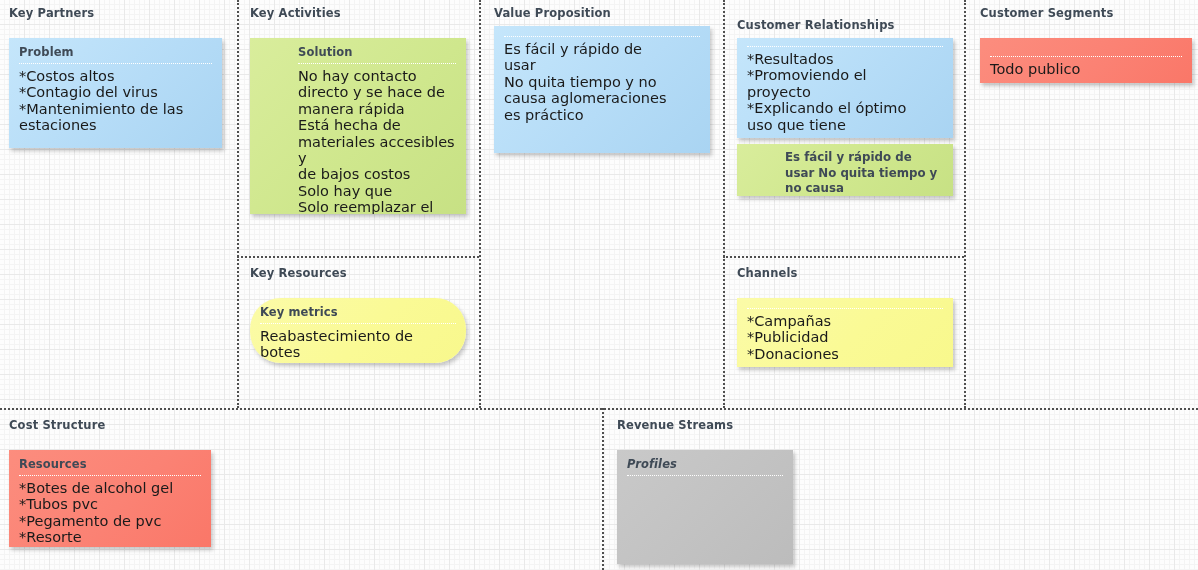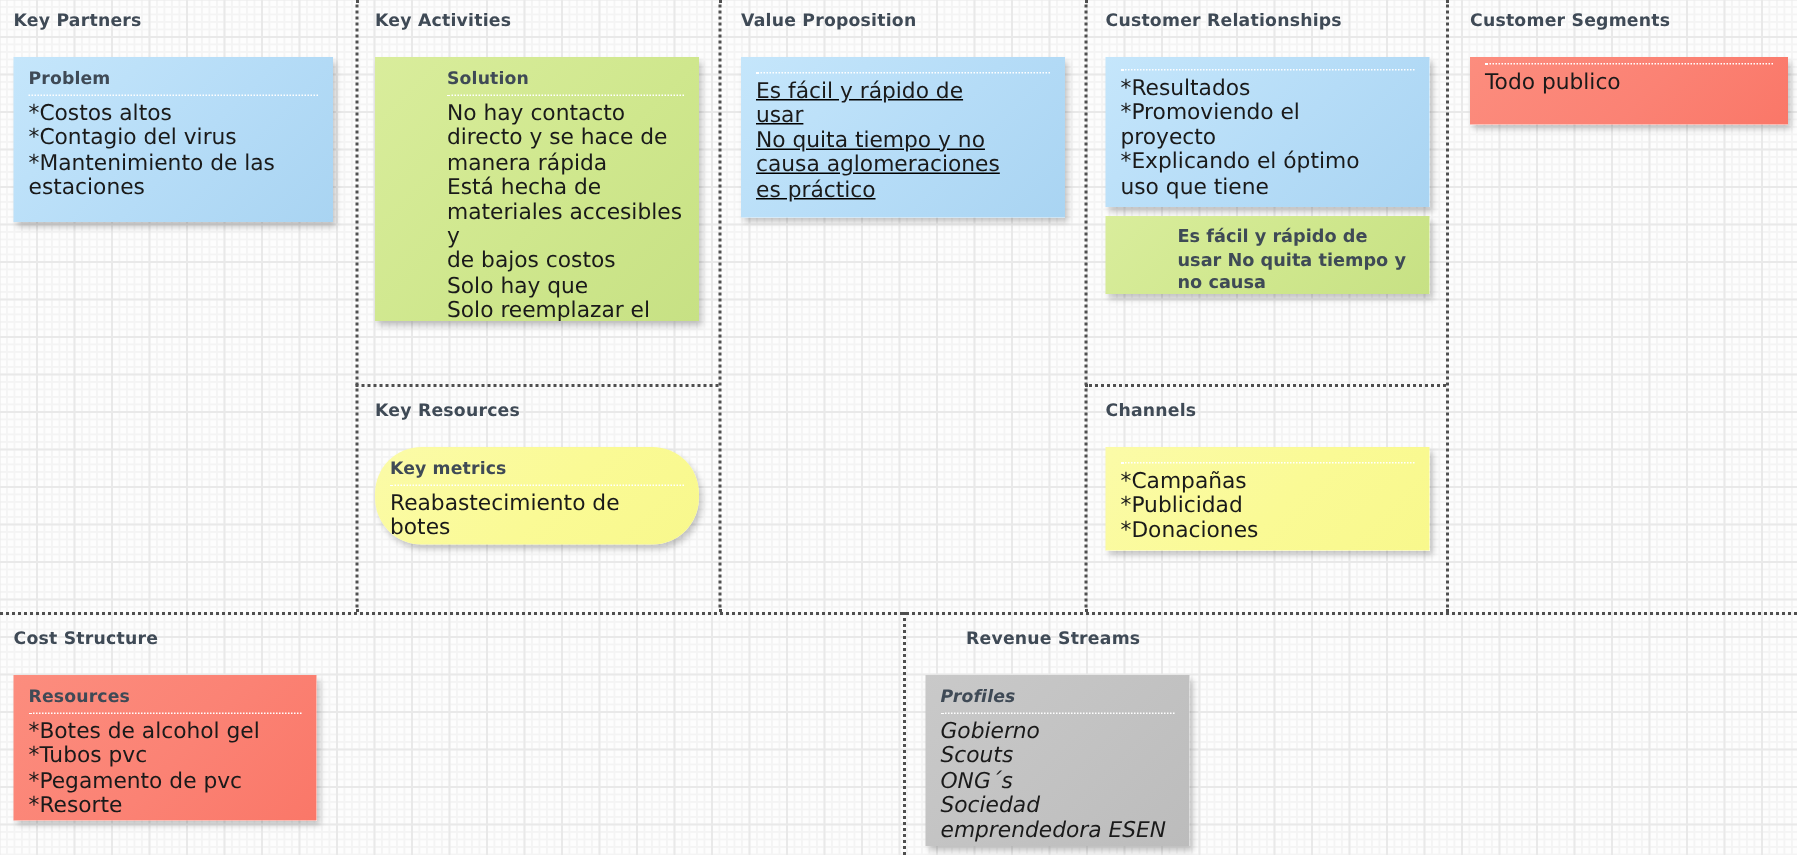--- a/index.html
+++ b/index.html
@@ -101,26 +101,26 @@
   <div class="divider-v" style="left:964px; top:0px;   height:408px;"></div>
   <div class="divider-v" style="left:602px; top:408px; height:162px;"></div>
 
   <div class="divider-h" style="left:237px; top:256px; width:242px;"></div>
   <div class="divider-h" style="left:723px; top:256px; width:241px;"></div>
   <div class="divider-h" style="left:0px;   top:408px; width:1198px;"></div>
 
   <div class="block-title" style="left:9px;   top:6px;">Key Partners</div>
   <div class="block-title" style="left:250px; top:6px;">Key Activities</div>
   <div class="block-title" style="left:494px; top:6px;">Value Proposition</div>
-  <div class="block-title" style="left:737px; top:6px;">Customer Relationships</div>
+  <div class="block-title" style="left:737px; top:18px;">Customer Relationships</div>
   <div class="block-title" style="left:980px; top:6px;">Customer Segments</div>
   <div class="block-title" style="left:250px; top:266px;">Key Resources</div>
   <div class="block-title" style="left:737px; top:266px;">Channels</div>
   <div class="block-title" style="left:9px;   top:418px;text-align:right;">Cost Structure</div>
-  <div class="block-title" style="left:644px; top:418px;">Revenue Streams</div>
+  <div class="block-title" style="left:617px; top:418px;">Revenue Streams</div>
 
   <div class="note blue" style="left:9px; top:38px; width:213px; height:110px;">
     <div class="note-title">Problem</div>
     <div class="note-sep"></div>
     <div class="note-body">*Costos altos
 *Contagio del virus
 *Mantenimiento de las estaciones</div>
   </div>
 
   <div class="note green" style="left:250px; top:38px; width:216px; height:176px;">
@@ -130,21 +130,21 @@
 directo y se hace de
 manera rápida
 Está hecha de
 materiales accesibles y
 de bajos costos
 Solo hay que
 Solo reemplazar el
 bote de alcohol gel</div>
   </div>
 
-  <div class="note blue" style="left:494px; top:38px; width:216px; height:107px; padding-top:5px;text-decoration:underline;">
+  <div class="note blue" style="left:494px; top:26px; width:216px; height:127px; padding-top:5px;">
     <div class="note-sep" style="margin-top:5px;"></div>
     <div class="note-body">Es fácil y rápido de
 usar
 No quita tiempo y no
 causa aglomeraciones
 es práctico</div>
   </div>
 
   <div class="note blue" style="left:737px; top:38px; width:216px; height:100px; padding-top:3px;">
     <div class="note-sep" style="margin-top:5px;"></div>
@@ -152,21 +152,21 @@
 *Promoviendo el
 proyecto
 *Explicando el óptimo
 uso que tiene</div>
   </div>
 
   <div class="note green" style="left:737px; top:144px; width:216px; height:52px; padding-top:6px;">
     <div class="note-bodybold">Es fácil y rápido de usar No quita tiempo y no causa aglomeraciones es práctico</div>
   </div>
 
-  <div class="note salmon" style="left:980px; top:38px; width:212px; height:45px; padding-top:0;">
+  <div class="note salmon" style="left:980px; top:38px; width:212px; height:45px; padding-top:14px;">
     <div class="note-sep" style="margin-top:4px;"></div>
     <div class="note-body">Todo publico</div>
   </div>
 
   <div class="note yellow" style="left:250px; top:298px; width:216px; height:65px;border-radius:31px;">
     <div class="note-title">Key metrics</div>
     <div class="note-sep"></div>
     <div class="note-body">Reabastecimiento de
 botes</div>
   </div>
@@ -183,20 +183,15 @@
     <div class="note-sep"></div>
     <div class="note-body">*Botes de alcohol gel
 *Tubos pvc
 *Pegamento de pvc
 *Resorte</div>
   </div>
 
   <div class="note gray" style="left:617px; top:450px; width:176px; height:114px;font-style:italic;">
     <div class="note-title">Profiles</div>
     <div class="note-sep"></div>
-    <div class="note-body">Gobierno
-Scouts
-ONG´s
-Sociedad
-emprendedora ESEN</div>
   </div>
 
 </div>
 
 </body></html>

